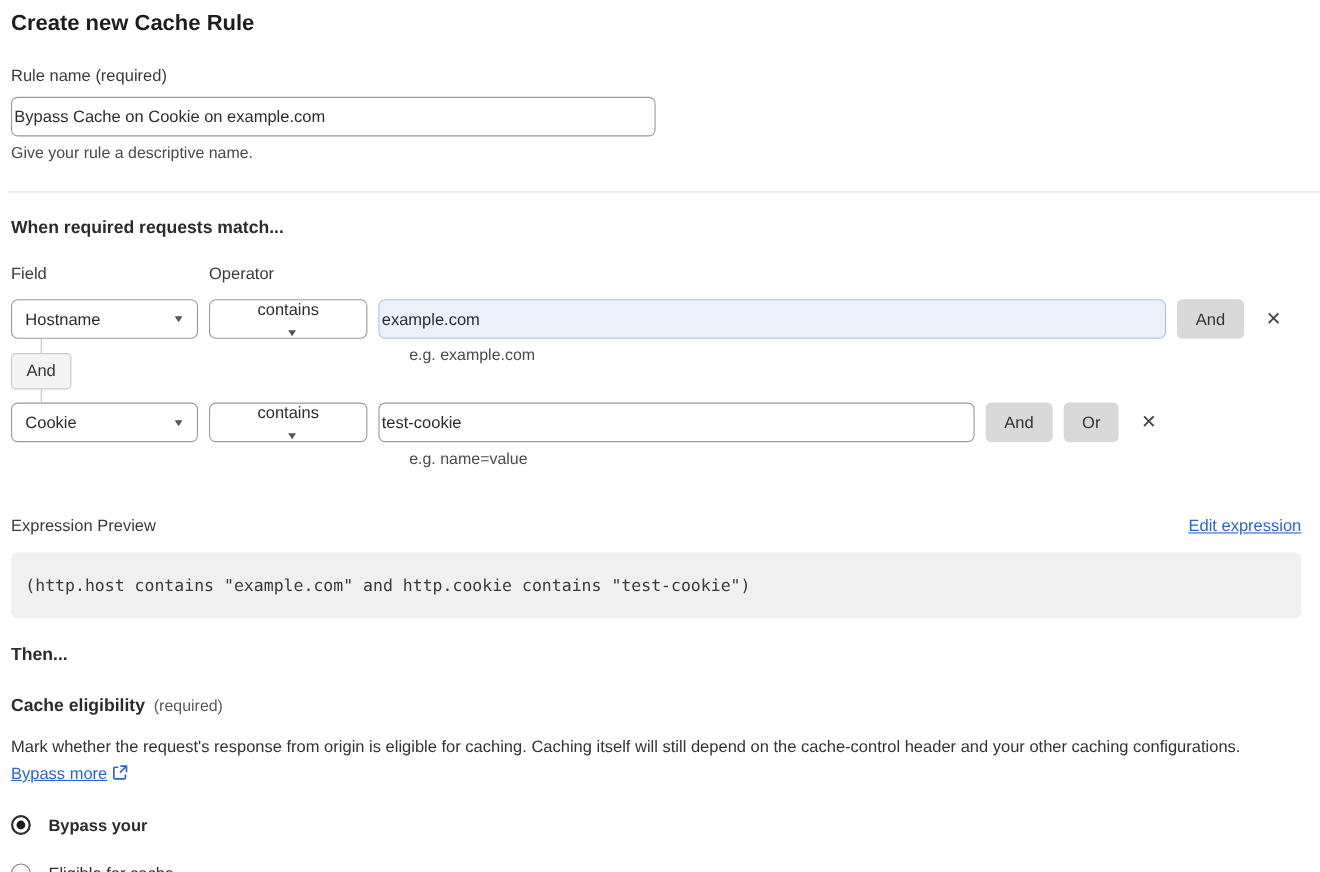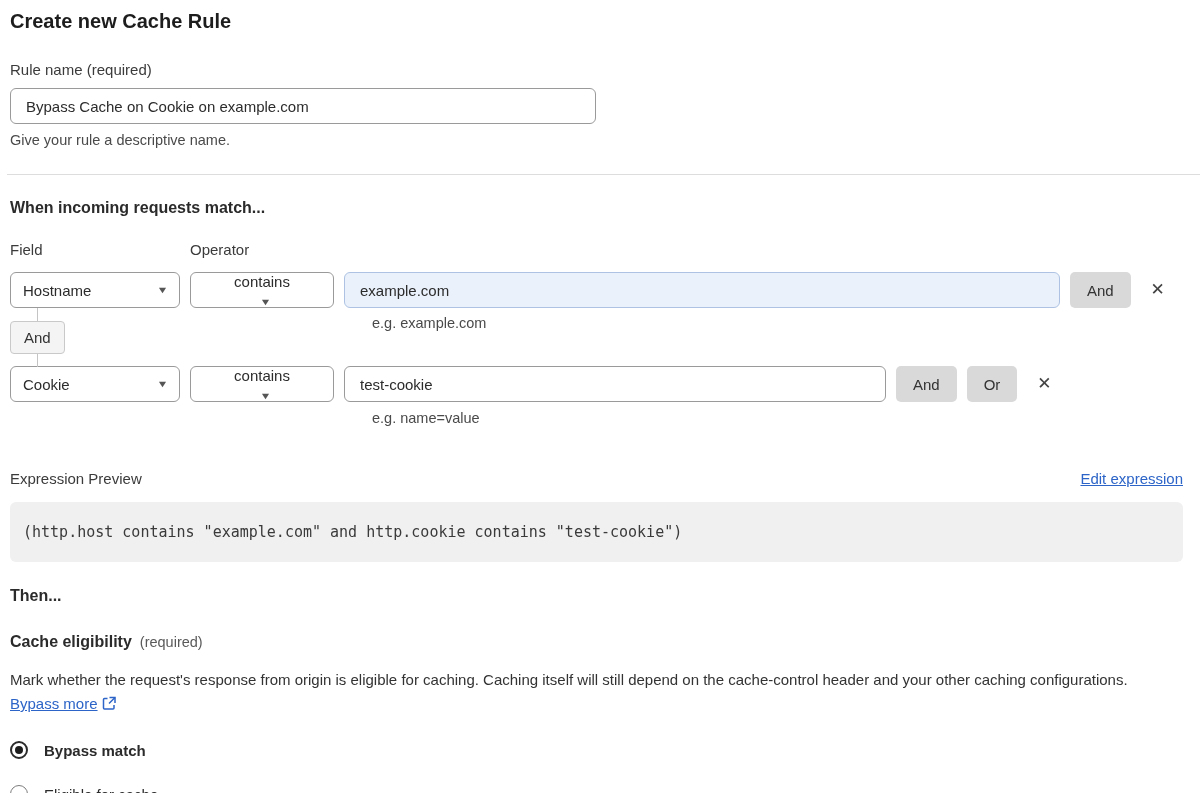--- a/index.html
+++ b/index.html
@@ -19,21 +19,21 @@
     color: #1d1d1d;
     margin-bottom: 28px;
   }
 
   .field-label { font-size: 15px; color: #3b3b3b; margin-bottom: 10px; }
 
   .text-input {
     height: 36px;
     border: 1px solid #9a9a9a;
     border-radius: 6px;
-    padding: 0 15px;
+    padding: 0 2px;
     font-size: 15px;
     color: #2c2c2c;
     font-family: "Liberation Sans", sans-serif;
     background: #fff;
     outline: none;
     display: block;
   }
   .rule-name-input { width: 586px; margin-bottom: 8px; }
 
   .help-text { font-size: 14.5px; color: #4a4a4a; }
@@ -183,21 +183,21 @@
   <h1 class="page-title">Create new Cache Rule</h1>
 
   <div>
     <div class="field-label">Rule name (required)</div>
     <input type="text" class="text-input rule-name-input" value="Bypass Cache on Cookie on example.com" style="">
     <div class="help-text">Give your rule a descriptive name.</div>
   </div>
 
   <hr class="divider">
 
-  <h2 class="section-heading match-heading">When incoming requests match...</h2>
+  <h2 class="section-heading match-heading">When required requests match...</h2>
 
   <div class="col-headers">
     <div class="col-field-h">Field</div>
     <div class="col-op-h">Operator</div>
   </div>
 
   <div class="match-row">
     <div class="select-box select-field">
       <span>Hostname</span>
       <span class="caret">▼</span>
@@ -255,21 +255,21 @@
           <path d="M5.5 2.5 H2.5 a1 1 0 0 0 -1 1 V12 a1 1 0 0 0 1 1 H11 a1 1 0 0 0 1 -1 V9" fill="none" stroke="#2c64c7" stroke-width="1.5"></path>
           <path d="M7.5 1.5 H13 V7" fill="none" stroke="#2c64c7" stroke-width="1.5"></path>
           <path d="M13 1.5 L7 7.5" stroke="#2c64c7" stroke-width="1.5"></path>
         </svg></span>
   </div>
 
   <div class="radio-row">
     <span class="radio-circle radio-selected">
         <span class="radio-dot"></span>
       </span>
-    <span class="radio-label bold">Bypass match</span>
+    <span class="radio-label bold">Bypass your</span>
   </div>
 
   <div class="radio-row">
     <span class="radio-circle radio-unselected"></span>
     <span class="radio-label">Eligible for cache</span>
   </div>
 
 </div>
 
 </body></html>

